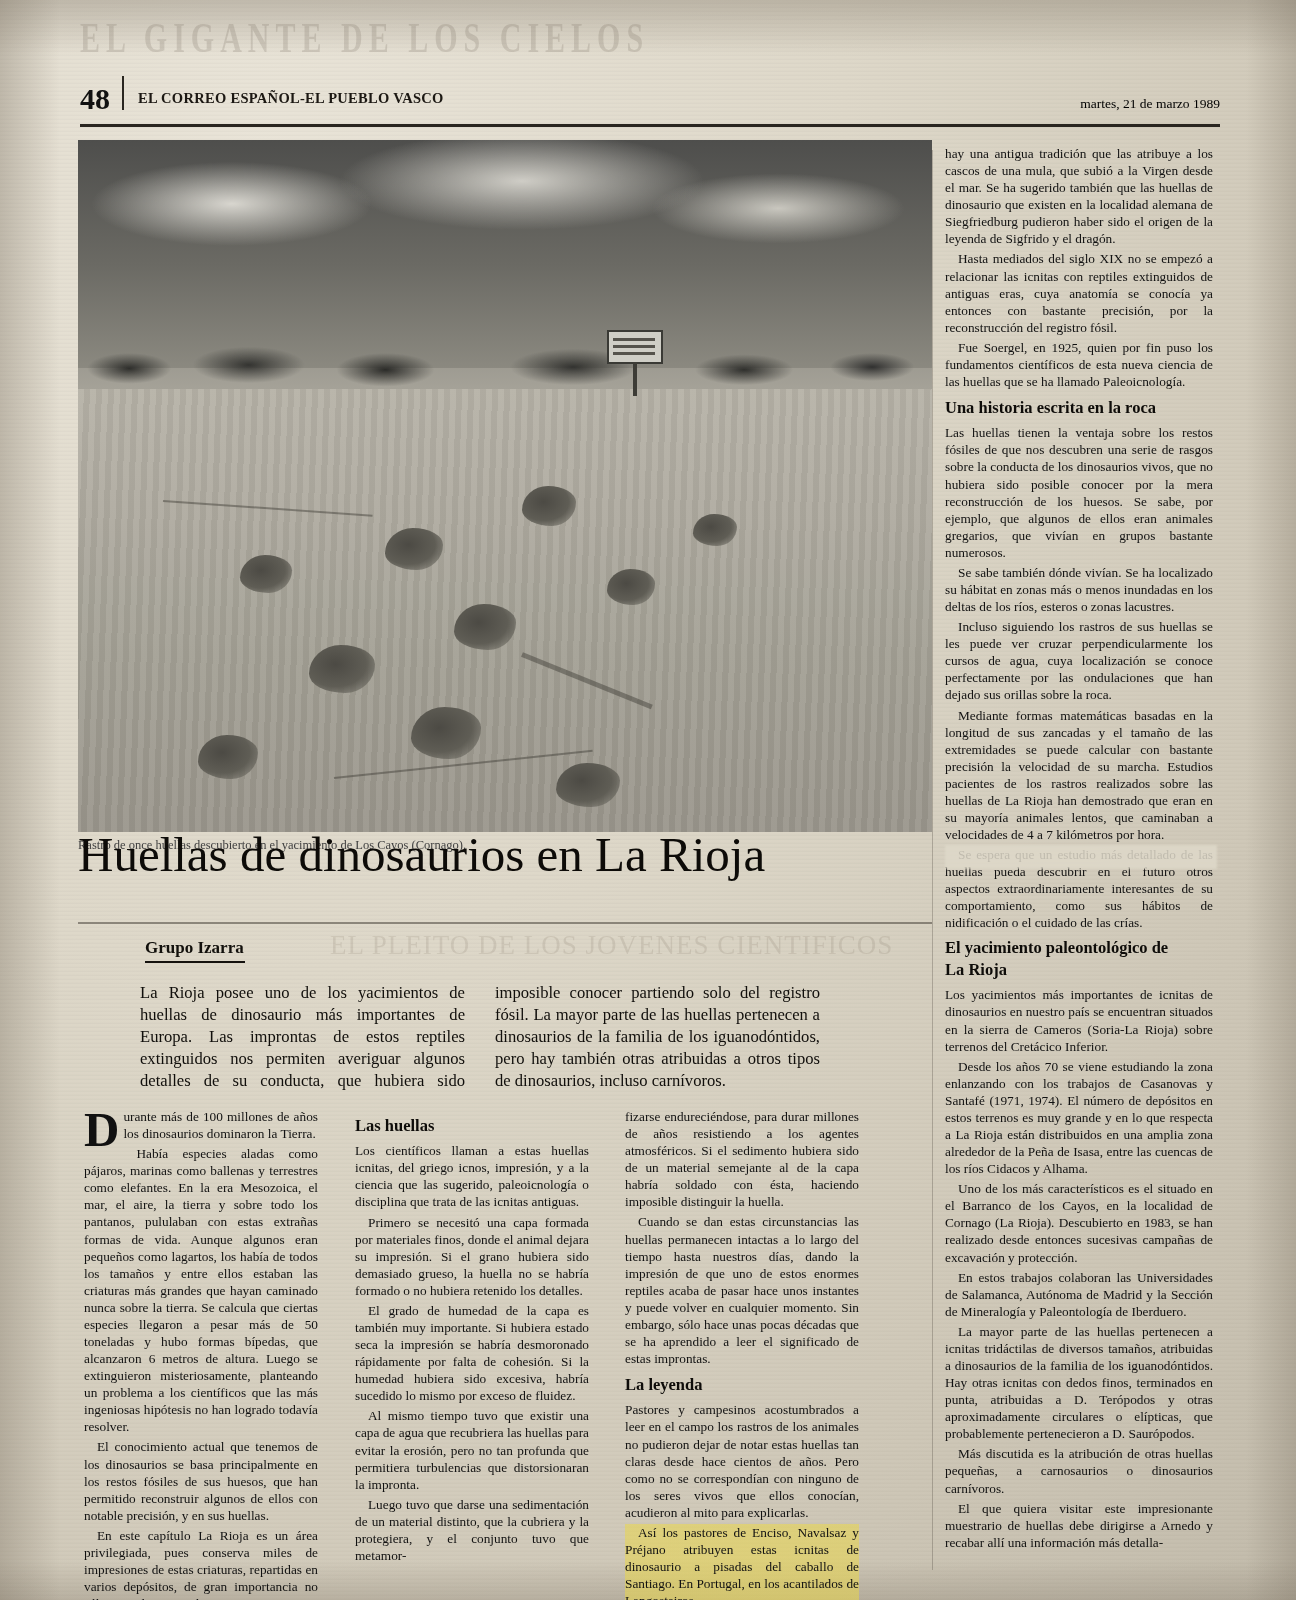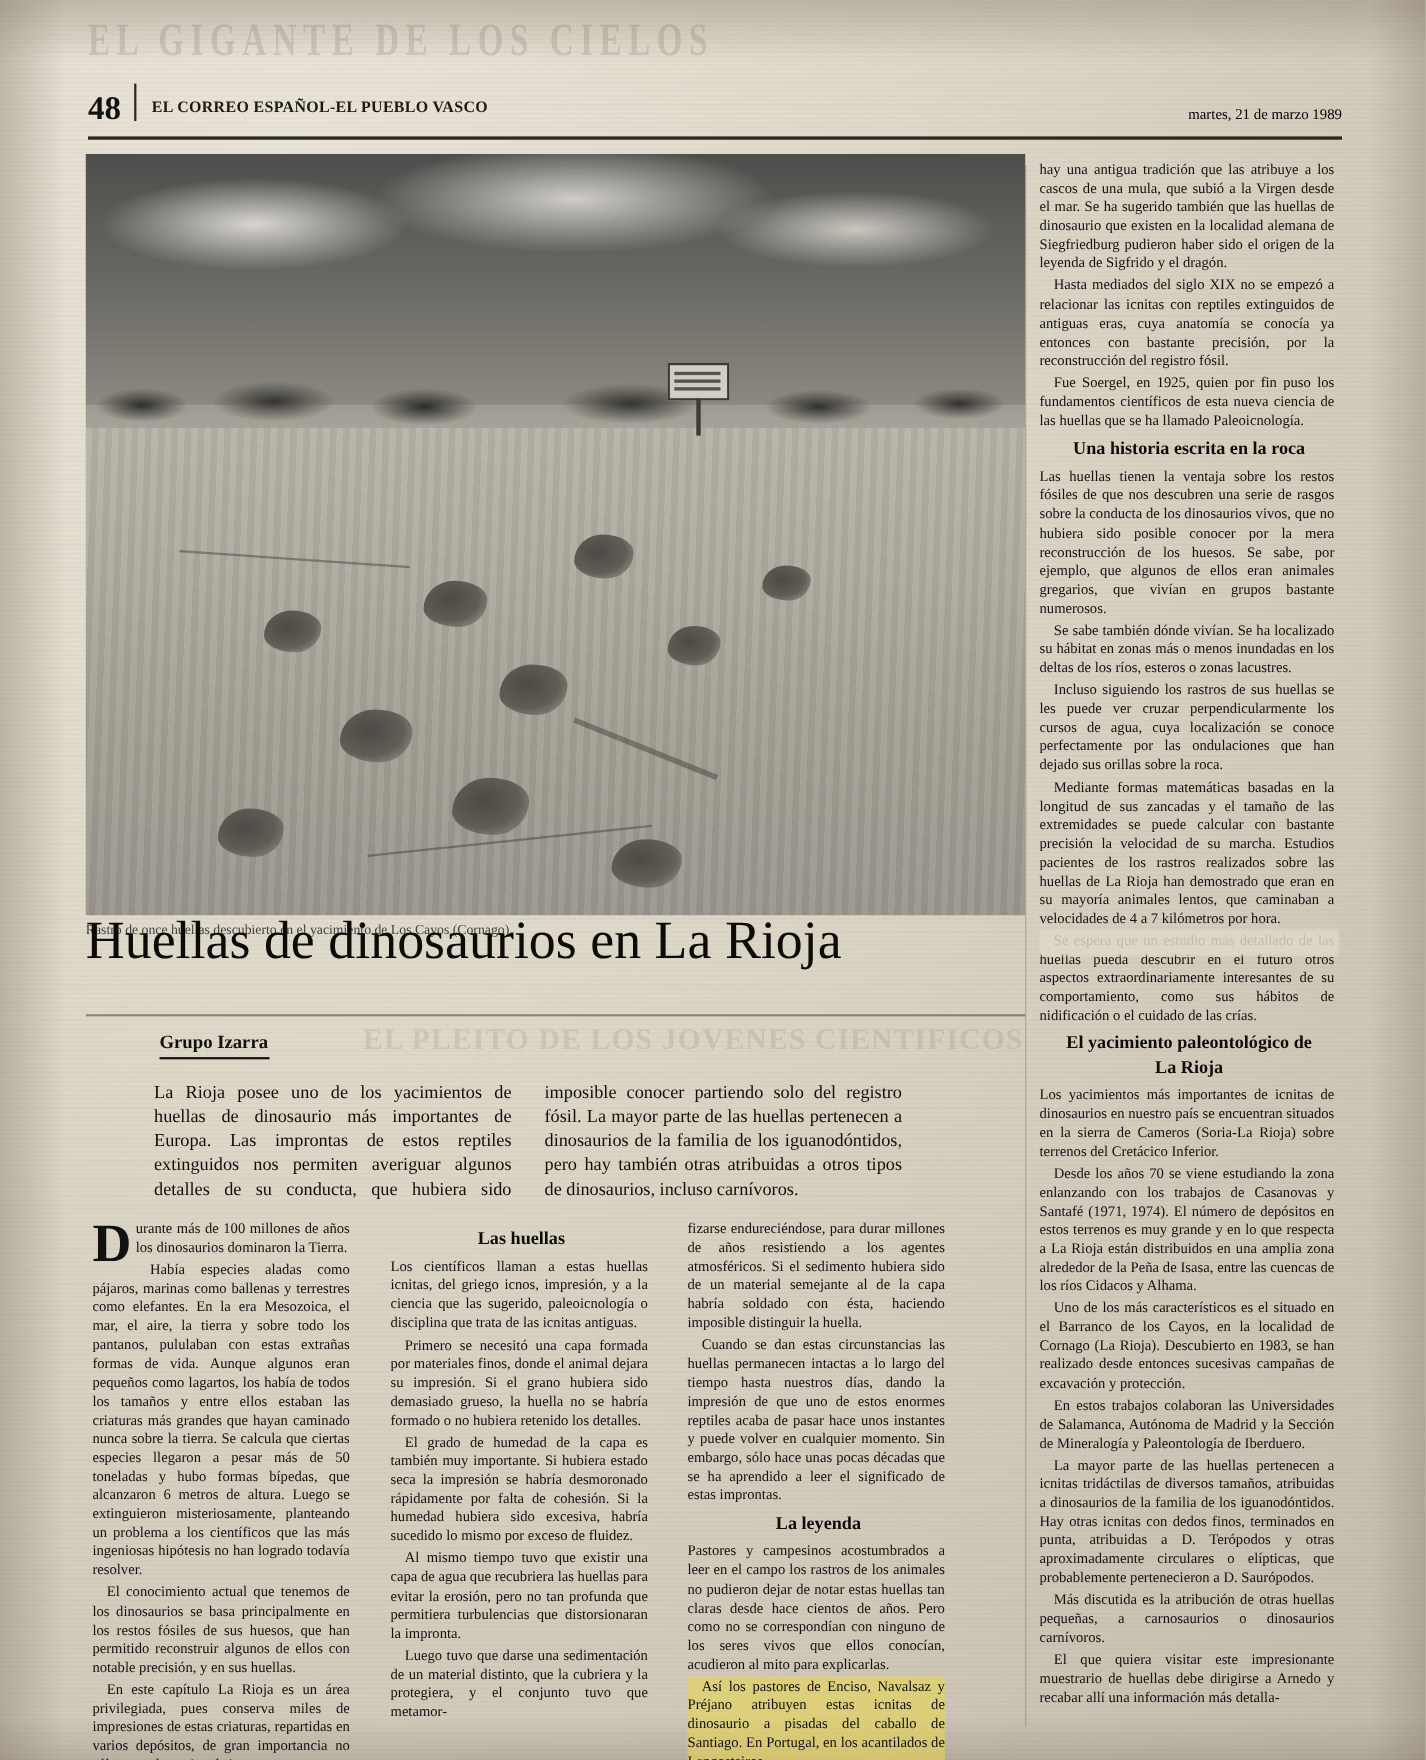--- a/index.html
+++ b/index.html
@@ -32,21 +32,21 @@
 
   
   .bleed{
     position:absolute;top:22px;left:80px;width:1100px;height:40px;
     font-family:"Liberation Serif",serif;font-size:30px;font-weight:bold;
     color:rgba(80,70,55,0.16);letter-spacing:6px;transform:scaleY(1.4);
     overflow:hidden;white-space:nowrap;
   }
   .bleed2{
     position:absolute;top:930px;left:330px;width:700px;
-    font-size:27px;font-weight:bold;color:rgba(90,78,60,0.13);
+    font-size:27px;font-weight:normal;color:rgba(90,78,60,0.13);
     letter-spacing:1px;white-space:nowrap;
   }
 
   
   .masthead{position:absolute;left:80px;top:62px;width:1140px;height:62px;}
   .folio{
     position:absolute;left:0;top:20px;font-family:"Liberation Serif",serif;
     font-size:30px;font-weight:bold;color:#111;
   }
   .folio-rule{position:absolute;left:42px;top:14px;width:2px;height:34px;background:#2a2620;}
@@ -130,21 +130,21 @@
     position:absolute;left:120px;top:982px;width:680px;
     font-size:16.6px;line-height:1.33;text-align:justify;color:#100e0b;
     column-count:2;column-gap:30px;margin-left:20px;
   }
 
   
   .col{position:absolute;font-size:13.3px;line-height:1.285;text-align:justify;color:#111;}
   .col p{margin:0 4px 3px 0;text-indent:13px;}
   .col p.first{text-indent:0;}
   .col h3{
-    margin:7px 0 6px 0;font-size:16.5px;text-align:center;font-weight:bold;color:#0e0c09;
+    margin:7px 0 6px 0;font-size:16.5px;font-weight:bold;color:#0e0c09;
   }
   #col1{left:84px;top:1108px;width:238px;}
   #col2{left:355px;top:1108px;width:238px;}
   #col3{left:625px;top:1108px;width:238px;}
   #col4{left:945px;top:145px;width:272px;}
   #col5{left:945px;top:930px;width:272px;}
 
   .dropcap{
     float:left;font-size:49px;line-height:0.82;font-weight:bold;
     padding:2px 4px 0 0;font-family:"Liberation Serif",serif;

